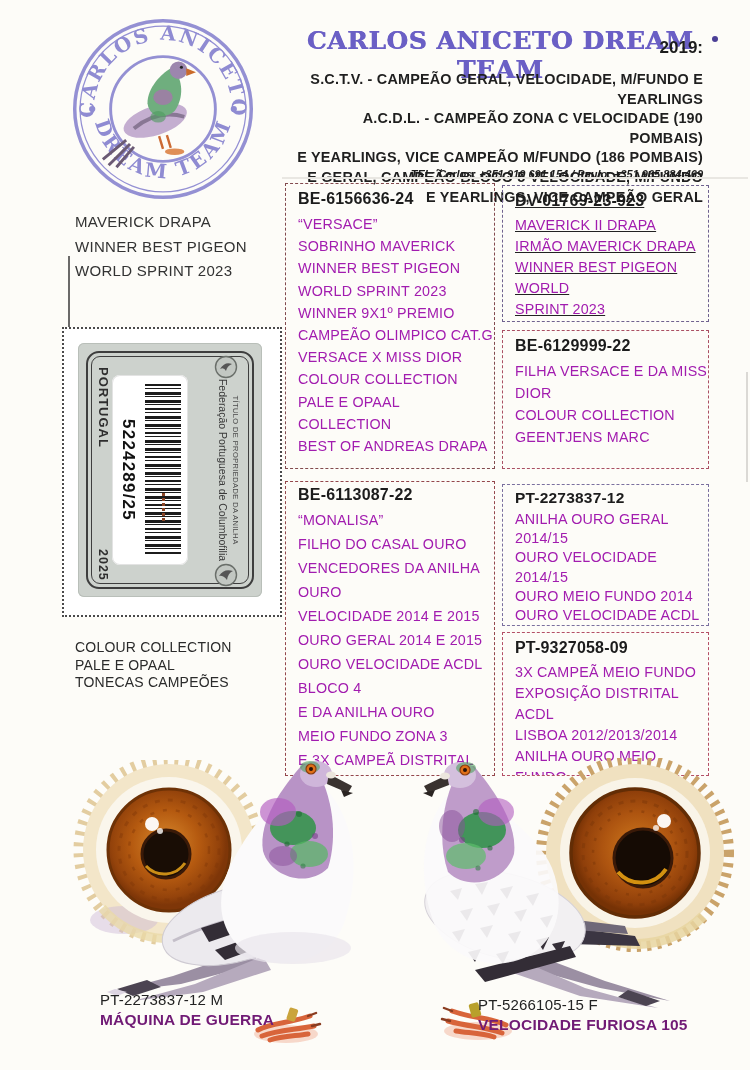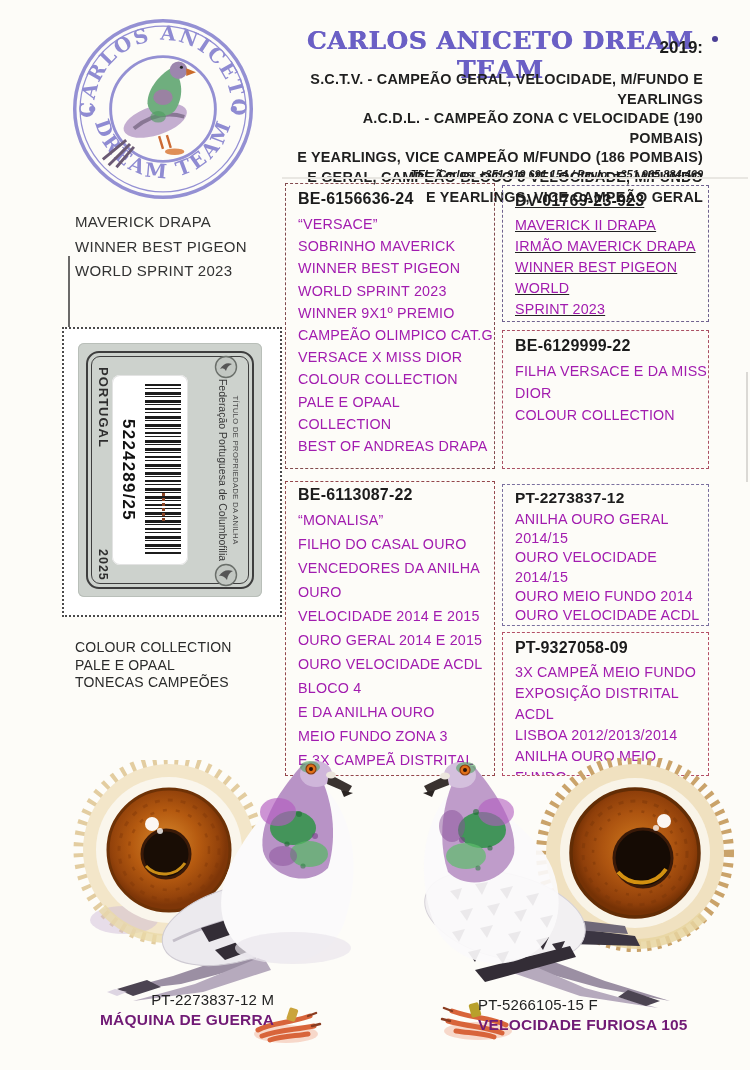--- a/index.html
+++ b/index.html
@@ -68,21 +68,21 @@
   .b3 .plines{line-height:22px;}
   .b4 .plines{line-height:24px;} .b4 .pid{margin-top:4px;margin-bottom:4px;}
   .b5 .plines{line-height:19.2px;} .b5 .pid{margin-top:4px;margin-bottom:3px;font-size:15.5px;}
   .b6 .plines{line-height:21px;}
   .pbox{overflow:hidden;}
 
   
   .photo{z-index:2;}
   .lbl{z-index:3;font-size:15px;color:#222;letter-spacing:.2px;}
   .lbl .nm{font-weight:bold;font-size:15.5px;margin-top:3px;color:#701a75;}
-  .lbl-l{left:100px;top:991px;text-align:right;}
+  .lbl-l{left:100px;top:991px;}
   .lbl-r{left:478px;top:996px;width:214px;text-align:left;}
 </style>
 </head>
 <body>
 
 <div id="page">
 
   <svg class="abs photo" style="left:66px;top:12px;" width="194" height="194" viewBox="0 0 200 200">
     <defs>
       <path id="arcTop" d="M 100,100 m -71,0 a 71,71 0 1 1 142,0" fill="none"></path>
@@ -190,20 +190,21 @@
         <div>WINNER BEST PIGEON WORLD</div>
         <div>SPRINT 2023</div>
         <div>9X1º CAMPEÃO OLIMPICO CAT.G</div>
       </div>
   </div>
   <div class="abs pbox b3">
     <div class="pid">BE-6129999-22</div>
     <div class="plines">
         <div>FILHA VERSACE E DA MISS DIOR</div>
         <div>COLOUR COLLECTION</div>
+        <div>GEENTJENS MARC</div>
       </div>
   </div>
   <div class="abs pbox b4">
     <div class="pid">BE-6113087-22</div>
     <div class="plines">
         <div>“MONALISA”</div>
         <div>FILHO DO CASAL OURO</div>
         <div>VENCEDORES DA ANILHA OURO</div>
         <div>VELOCIDADE 2014 E 2015</div>
         <div>OURO GERAL 2014 E 2015</div>

